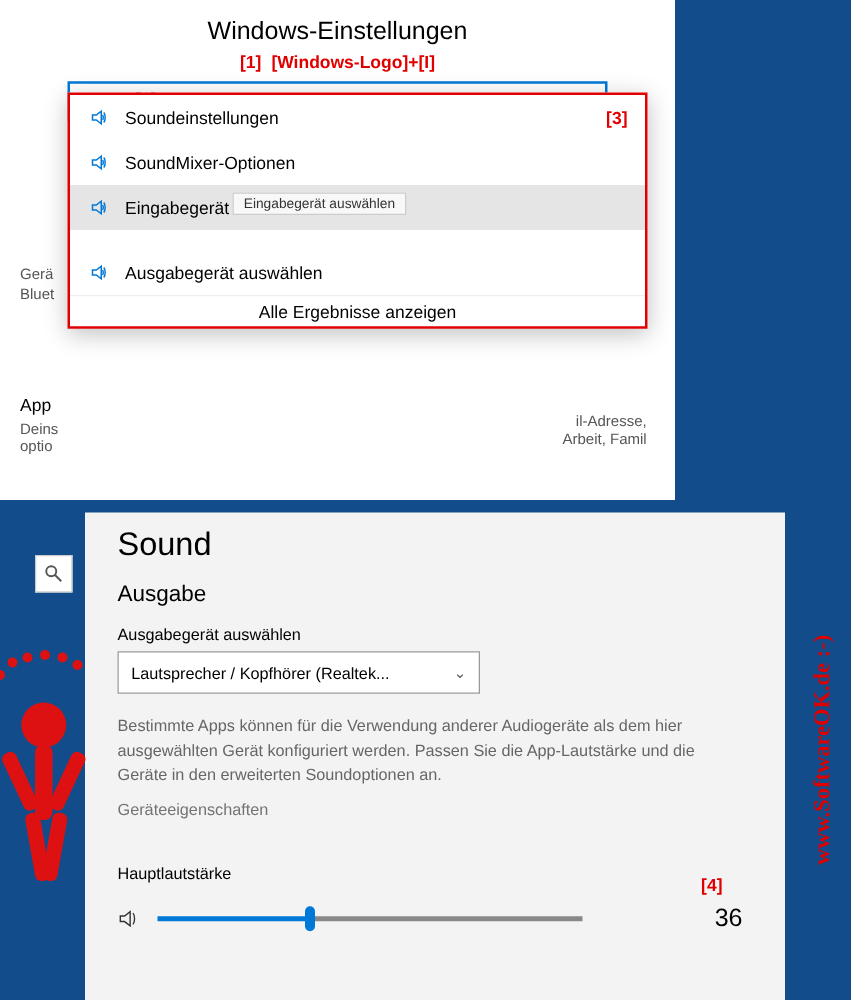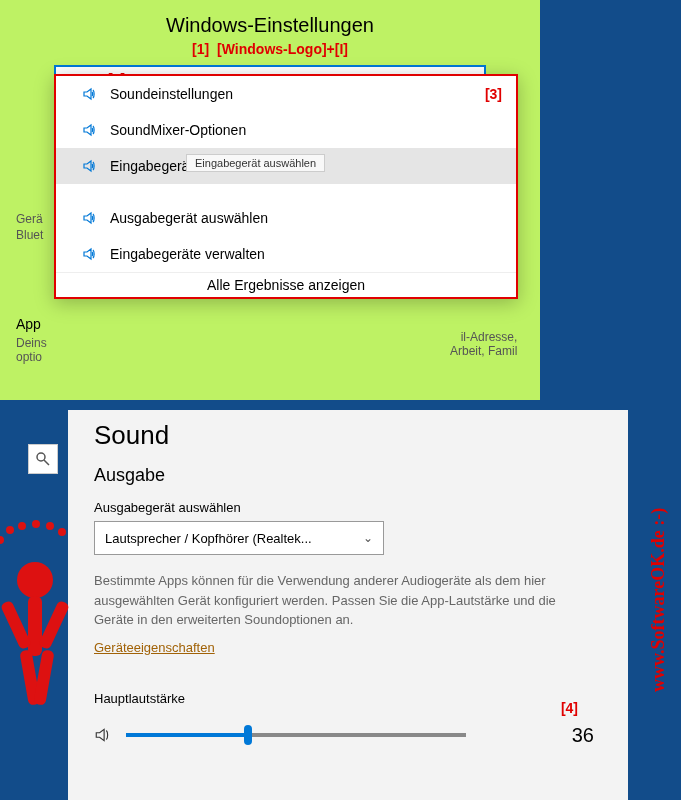--- a/index.html
+++ b/index.html
@@ -1,20 +1,20 @@
 <!DOCTYPE html>
 <html><head>
 <meta charset="utf-8">
 <style>
 * { box-sizing: border-box; margin: 0; padding: 0; font-family: "Segoe UI", Arial, sans-serif; }
 body { width: 681px; height: 800px; background: #124c8a; position: relative; overflow: hidden; }
 
 .panel-top {
   position: absolute; top: 0; left: 0; width: 540px; height: 400px;
-  background: #bef264; padding: 8px 16px;
+  background: #ffffff; padding: 8px 16px;
 }
 .settings-title {
   text-align: center; font-size: 20px; font-weight: 400; color: #000; margin-top: 6px;
 }
 .annot { display: flex; gap: 8px; justify-content: center; margin: 4px 0 8px; }
 .annot-tag { color: #e00000; font-weight: 700; font-size: 14px; }
 .annot-text { color: #e00000; font-weight: 700; font-size: 14px; }
 
 .search-wrap { position: relative; margin: 0 38px; }
 .search-input {
@@ -22,21 +22,21 @@
   font-size: 14px; color: #000; outline: none;
 }
 .annot-in-search { position: absolute; left: 54px; top: 6px; color: #e00000; font-weight: 700; font-size: 14px; pointer-events: none; }
 .clear-icon { position: absolute; right: 8px; top: 6px; font-size: 16px; color: #333; cursor: pointer; }
 
 .dropdown {
   position: absolute; top: 74px; left: 54px; width: 464px;
   background: #fff; border: 2px solid #e00000; box-shadow: 0 4px 18px rgba(0,0,0,0.25); z-index: 10;
 }
 .annot-3 { position: absolute; right: 14px; top: 10px; color: #e00000; font-weight: 700; font-size: 14px; }
-.dd-item { display: flex; align-items: center; gap: 12px; padding: 10px 26px; font-size: 14px; color: #000; cursor: pointer; }
+.dd-item { display: flex; align-items: center; gap: 12px; padding: 10px 16px; font-size: 14px; color: #000; cursor: pointer; }
 .dd-item.hovered { background: #e5e5e5; }
 .speaker-icon { width: 16px; height: 16px; flex-shrink: 0; }
 .tooltip {
   position: absolute; left: 130px; top: 78px; background: #f8f8f8; border: 1px solid #ccc;
   padding: 2px 8px; font-size: 11px; color: #333; z-index: 11;
 }
 .dd-footer { text-align: center; padding: 4px 0; font-size: 14px; color: #000; border-top: 1px solid #eee; cursor: pointer; }
 
 .bg-partial { position: absolute; font-size: 12px; color: #555; }
 .bg-geraete { top: 212px; left: 16px; }
@@ -54,21 +54,21 @@
 .sound-title { font-size: 26px; font-weight: 400; color: #000; margin-bottom: 14px; }
 .ausgabe-title { font-size: 18px; font-weight: 400; color: #000; margin-bottom: 14px; }
 .select-label { font-size: 13px; color: #000; margin-bottom: 6px; }
 .select-box {
   width: 290px; height: 34px; border: 1px solid #999; background: #fff;
   display: flex; align-items: center; justify-content: space-between; padding: 16px 10px;
   font-size: 13px; color: #000; cursor: pointer;
 }
 .chevron { font-size: 12px; color: #555; }
 .desc-text { font-size: 13px; color: #666; line-height: 1.5; margin: 16px 0 10px; max-width: 470px; }
-.link-text { font-size: 13px; color: #a16207; cursor: pointer; text-decoration: underline; }
+.link-text { font-size: 13px; color: #737373; cursor: pointer; }
 .volume-label { font-size: 13px; color: #000; margin-top: 36px; }
 .annot-4 { position: absolute; right: 50px; top: 290px; color: #e00000; font-weight: 700; font-size: 14px; }
 .volume-row { display: flex; align-items: center; gap: 14px; margin-top: 18px; }
 .vol-slider {
   flex: 0 0 340px; height: 4px; background: linear-gradient(to right, #0078d7 36%, #888 36%);
   position: relative; cursor: pointer;
 }
 .vol-thumb { position: absolute; left: 36%; top: -8px; width: 8px; height: 20px; background: #0078d7; border-radius: 4px; transform: translateX(-50%); }
 .vol-value { font-size: 20px; color: #000; margin-left: auto; margin-right: 28px; }
 
@@ -127,27 +127,20 @@
           </svg>
           <span>Eingabegerät auswählen</span>
         </div>
         <div class="dd-item">
           <svg class="speaker-icon" viewBox="0 0 16 16">
             <path d="M2 6v4h3l4 3V3L5 6H2z" fill="none" stroke="#0078d7" stroke-width="1.2"></path>
             <path d="M11 4c1.5 1.5 1.5 6.5 0 8M10 6c.8.8.8 3.2 0 4" fill="none" stroke="#0078d7" stroke-width="1.2"></path>
           </svg>
           <span>Ausgabegerät auswählen</span>
         </div>
-        <div class="dd-item">
-          <svg class="speaker-icon" viewBox="0 0 16 16">
-            <path d="M2 6v4h3l4 3V3L5 6H2z" fill="none" stroke="#0078d7" stroke-width="1.2"></path>
-            <path d="M11 4c1.5 1.5 1.5 6.5 0 8M10 6c.8.8.8 3.2 0 4" fill="none" stroke="#0078d7" stroke-width="1.2"></path>
-          </svg>
-          <span>Eingabegeräte verwalten</span>
-        </div>
       </div>
     <div class="tooltip">Eingabegerät auswählen</div>
     <div class="dd-footer">Alle Ergebnisse anzeigen</div>
   </div>
 </div>
 
 <div class="bg-partial bg-oneoder" style="white-space:pre;">one oder</div>
 <div class="bg-partial bg-iladr" style="top:330px; left:450px; white-space:pre; font-size:12px; color:#555;">il-Adresse,
 Arbeit, Famil</div>
 

